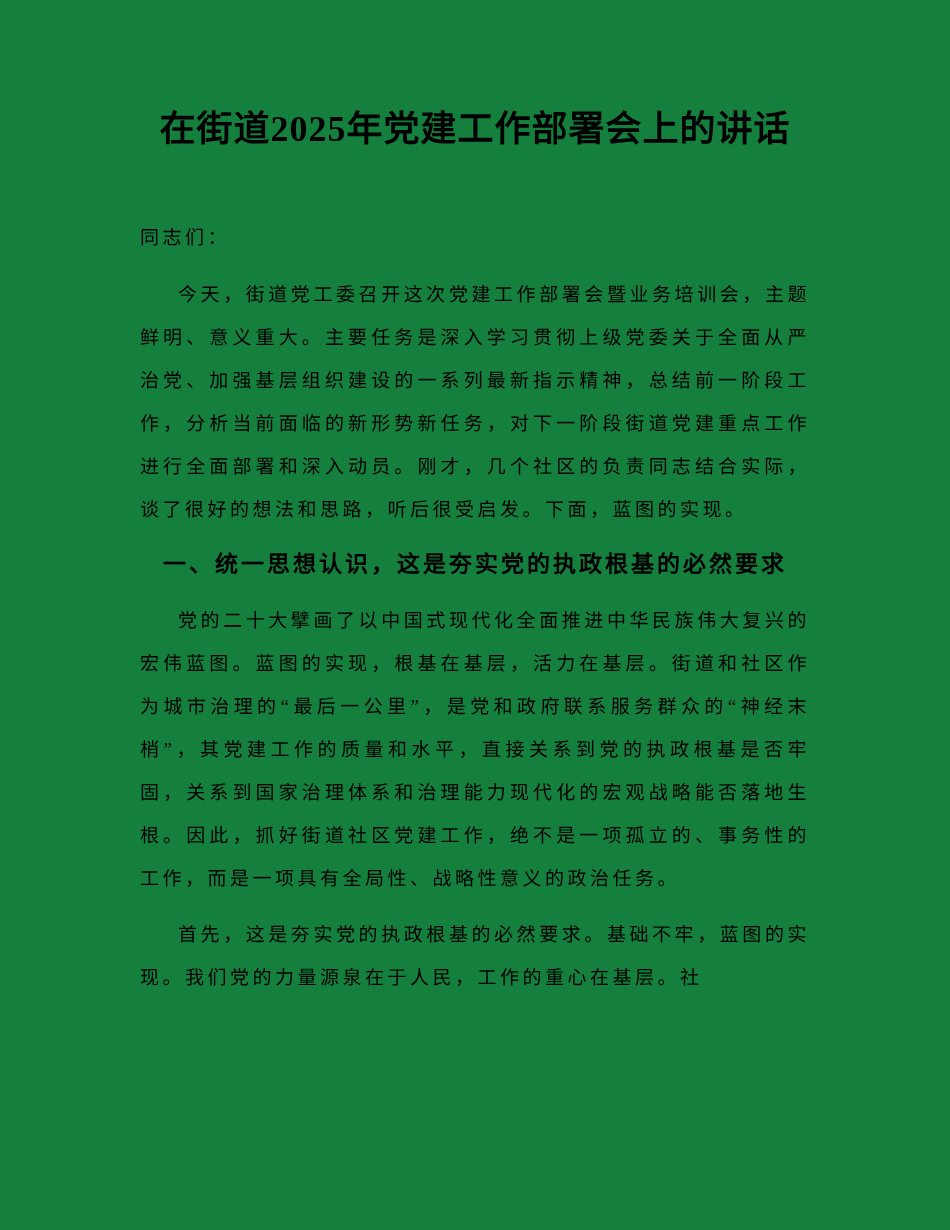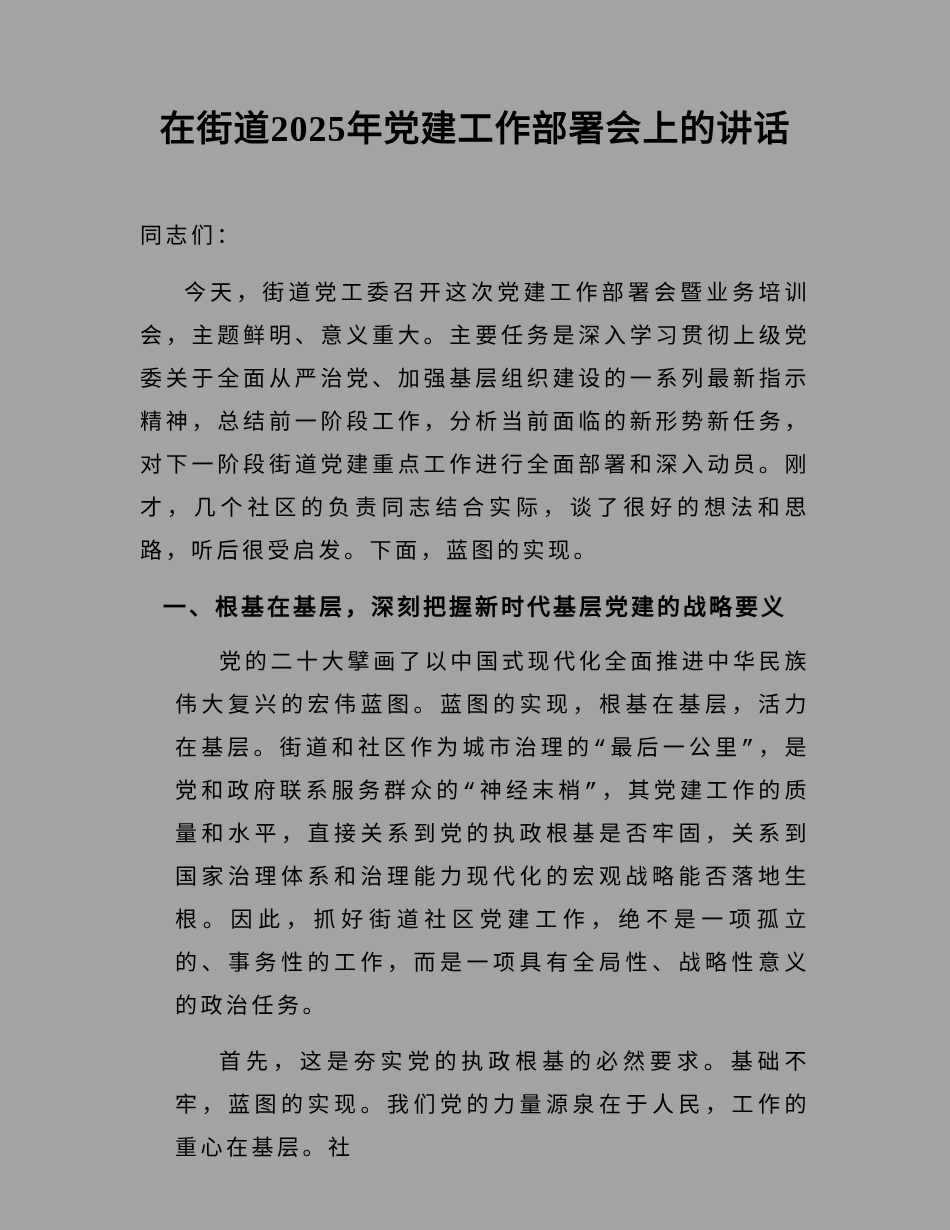--- a/index.html
+++ b/index.html
@@ -5,56 +5,55 @@
   html, body {
     margin: 0;
     padding: 0;
     background: #ffffff;
   }
   .page {
     position: relative;
     width: 950px;
     height: 1230px;
     margin: 0;
-    background: #a3a3a3;
+    background: #15803d;
     color: #000000;
     box-sizing: border-box;
     padding: 104px 140px 0 140px;
     overflow: hidden;
   }
   .doc-title {
     margin: 0;
     font-family: "Liberation Serif", "DejaVu Serif", serif;
     font-size: 36px;
     font-weight: bold;
     line-height: 50px;
     text-align: center;
     letter-spacing: 1px;
     white-space: nowrap;
   }
   .body-text {
-    font-family: Liberation Mono, monospace;
-    font-size: 22px;
+    font-family: Liberation Serif, serif;
+    font-size: 19px;
     line-height: 43px;
     letter-spacing: 3.5px;
     color: #000000;
   }
   .salutation {
     margin: 62px 0 0 0;
     text-indent: 0;
   }
   .para {
     margin: 14px 0 0 0;
     text-indent: 2em;
     text-align: justify;
     text-justify: inter-ideograph;
   }
   .para-after-heading {
     margin-top: 13px;
-    margin-left: 35px;
   }
   .section-heading {
     margin: 12px 0 0 0;
     font-family: "Liberation Sans", "DejaVu Sans", sans-serif;
     font-size: 23px;
     font-weight: bold;
     line-height: 43px;
     letter-spacing: 3px;
     text-indent: 1em;
     white-space: nowrap;
@@ -64,19 +63,19 @@
 <body>
 
 <div class="page">
 
   <h1 class="doc-title">在街道2025年党建工作部署会上的讲话</h1>
 
   <p class="body-text salutation">同志们：</p>
 
   <p class="body-text para">今天，街道党工委召开这次党建工作部署会暨业务培训会，主题鲜明、意义重大。主要任务是深入学习贯彻上级党委关于全面从严治党、加强基层组织建设的一系列最新指示精神，总结前一阶段工作，分析当前面临的新形势新任务，对下一阶段街道党建重点工作进行全面部署和深入动员。刚才，几个社区的负责同志结合实际，谈了很好的想法和思路，听后很受启发。下面，蓝图的实现。</p>
 
-  <h2 class="section-heading">一、根基在基层，深刻把握新时代基层党建的战略要义</h2>
+  <h2 class="section-heading">一、统一思想认识，这是夯实党的执政根基的必然要求</h2>
 
   <p class="body-text para para-after-heading">党的二十大擘画了以中国式现代化全面推进中华民族伟大复兴的宏伟蓝图。蓝图的实现，根基在基层，活力在基层。街道和社区作为城市治理的“最后一公里”，是党和政府联系服务群众的“神经末梢”，其党建工作的质量和水平，直接关系到党的执政根基是否牢固，关系到国家治理体系和治理能力现代化的宏观战略能否落地生根。因此，抓好街道社区党建工作，绝不是一项孤立的、事务性的工作，而是一项具有全局性、战略性意义的政治任务。</p>
 
   <p class="body-text para para-after-heading">首先，这是夯实党的执政根基的必然要求。基础不牢，蓝图的实现。我们党的力量源泉在于人民，工作的重心在基层。社</p>
 
 </div>
 
 </body></html>

